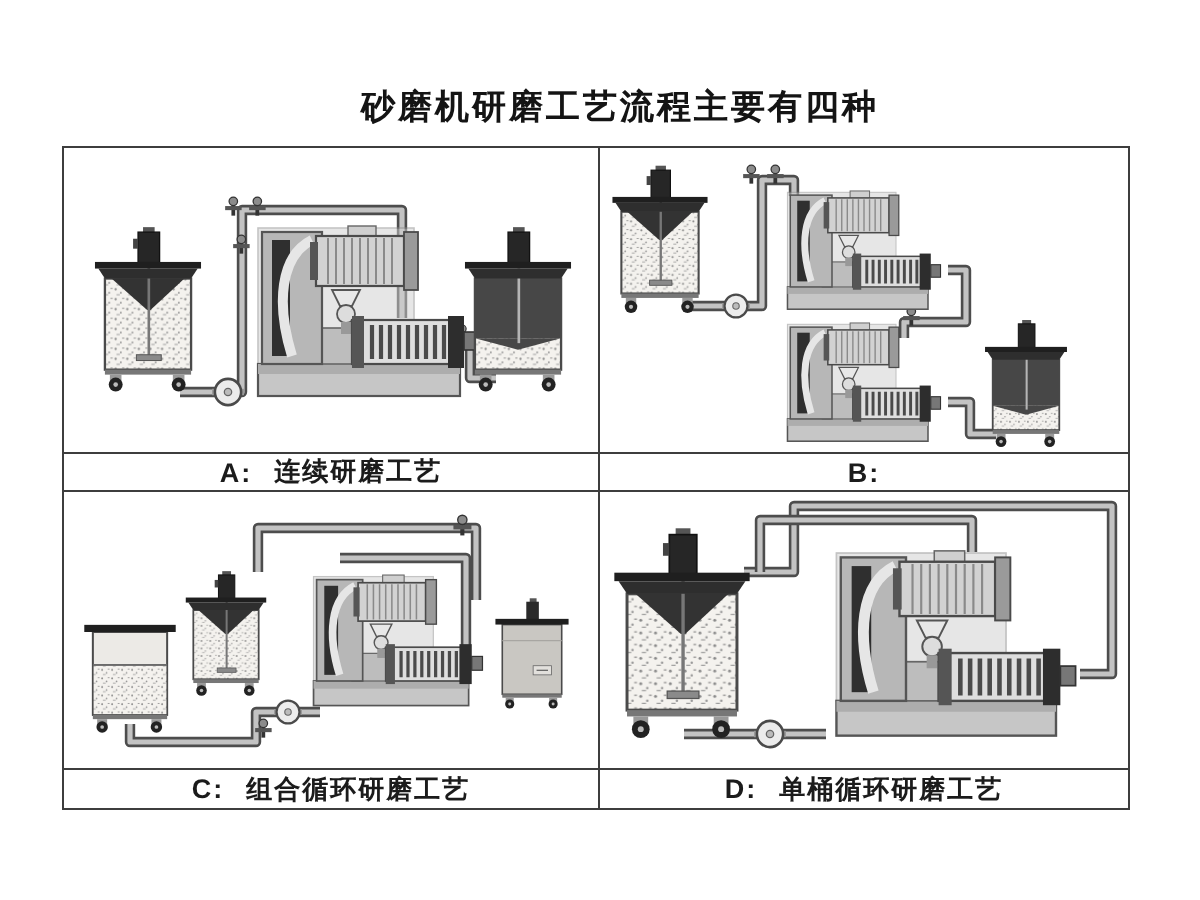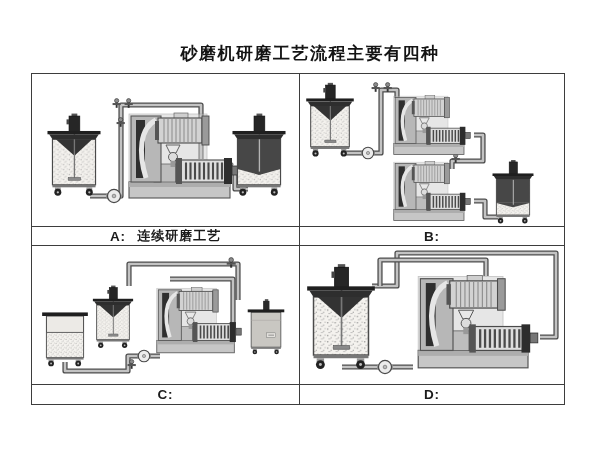--- a/index.html
+++ b/index.html
@@ -236,19 +236,21 @@
           <path class="pipeI" d="M42 121 H113"></path>
       </g>
       <use href="#mill" x="110" y="24" width="136" height="100"></use>
       <use href="#pump" x="77" y="113" width="16" height="16"></use>
       <use href="#tank-light" x="4" y="18" width="74" height="106"></use>
     </svg>
   </div>
 
   <div class="cell col-l cap cap-bot">
     <span class="letter">C:</span>
+    <span class="txt">组合循环研磨工艺</span>
   </div>
 
   <div class="cell cap cap-bot">
     <span class="letter">D:</span>
+    <span class="txt">单桶循环研磨工艺</span>
   </div>
 
 </div>
 
 </body></html>

